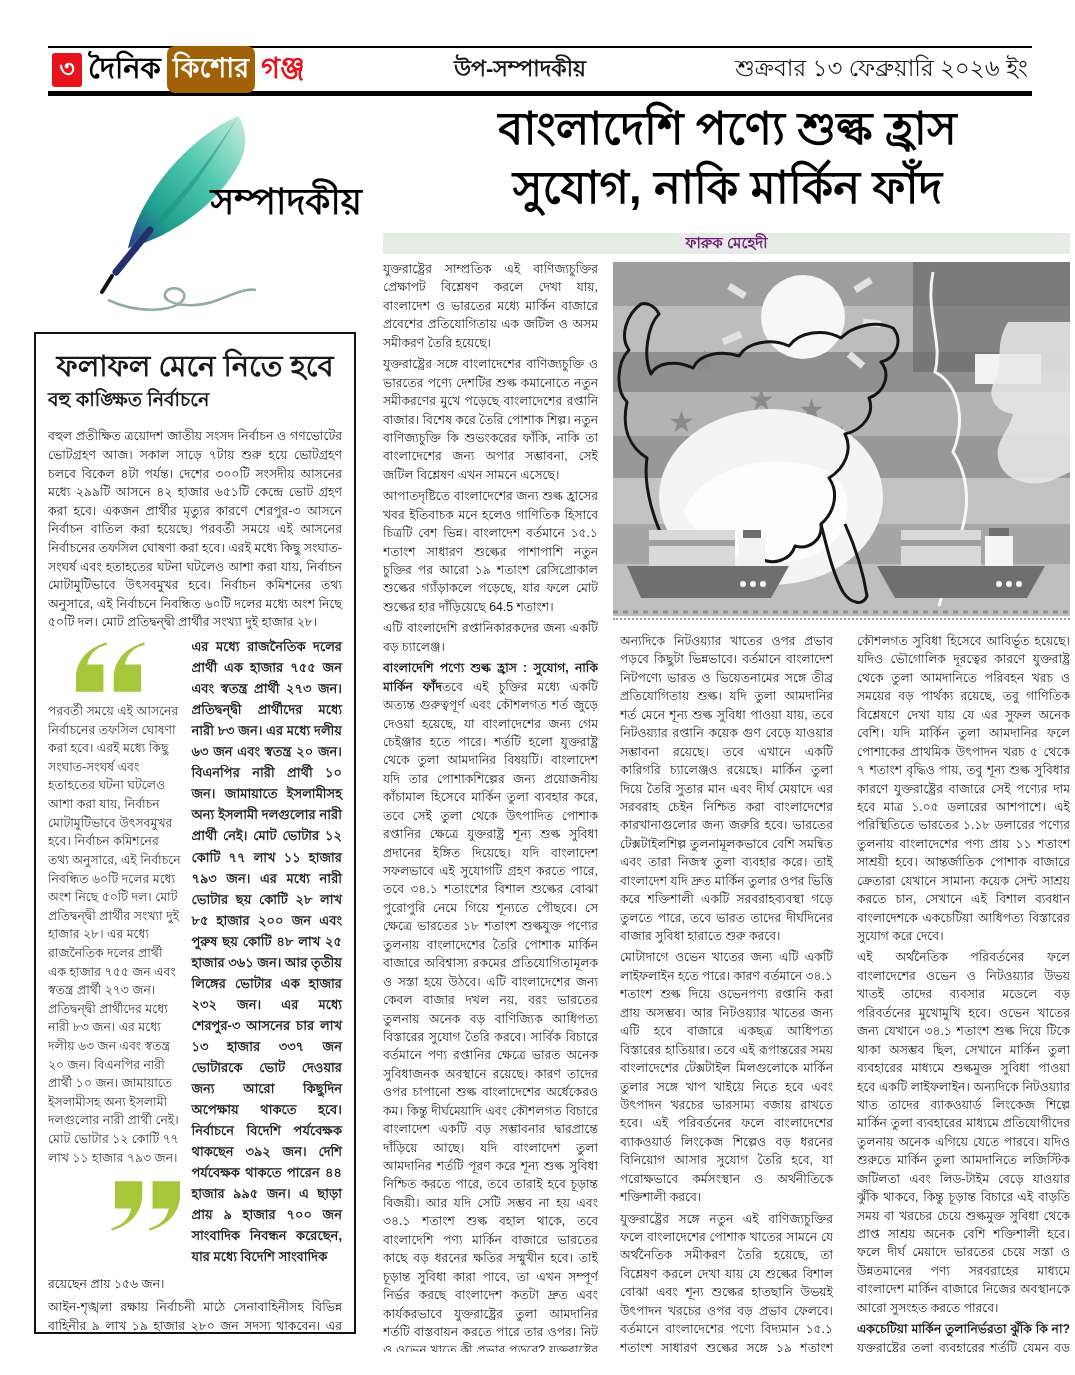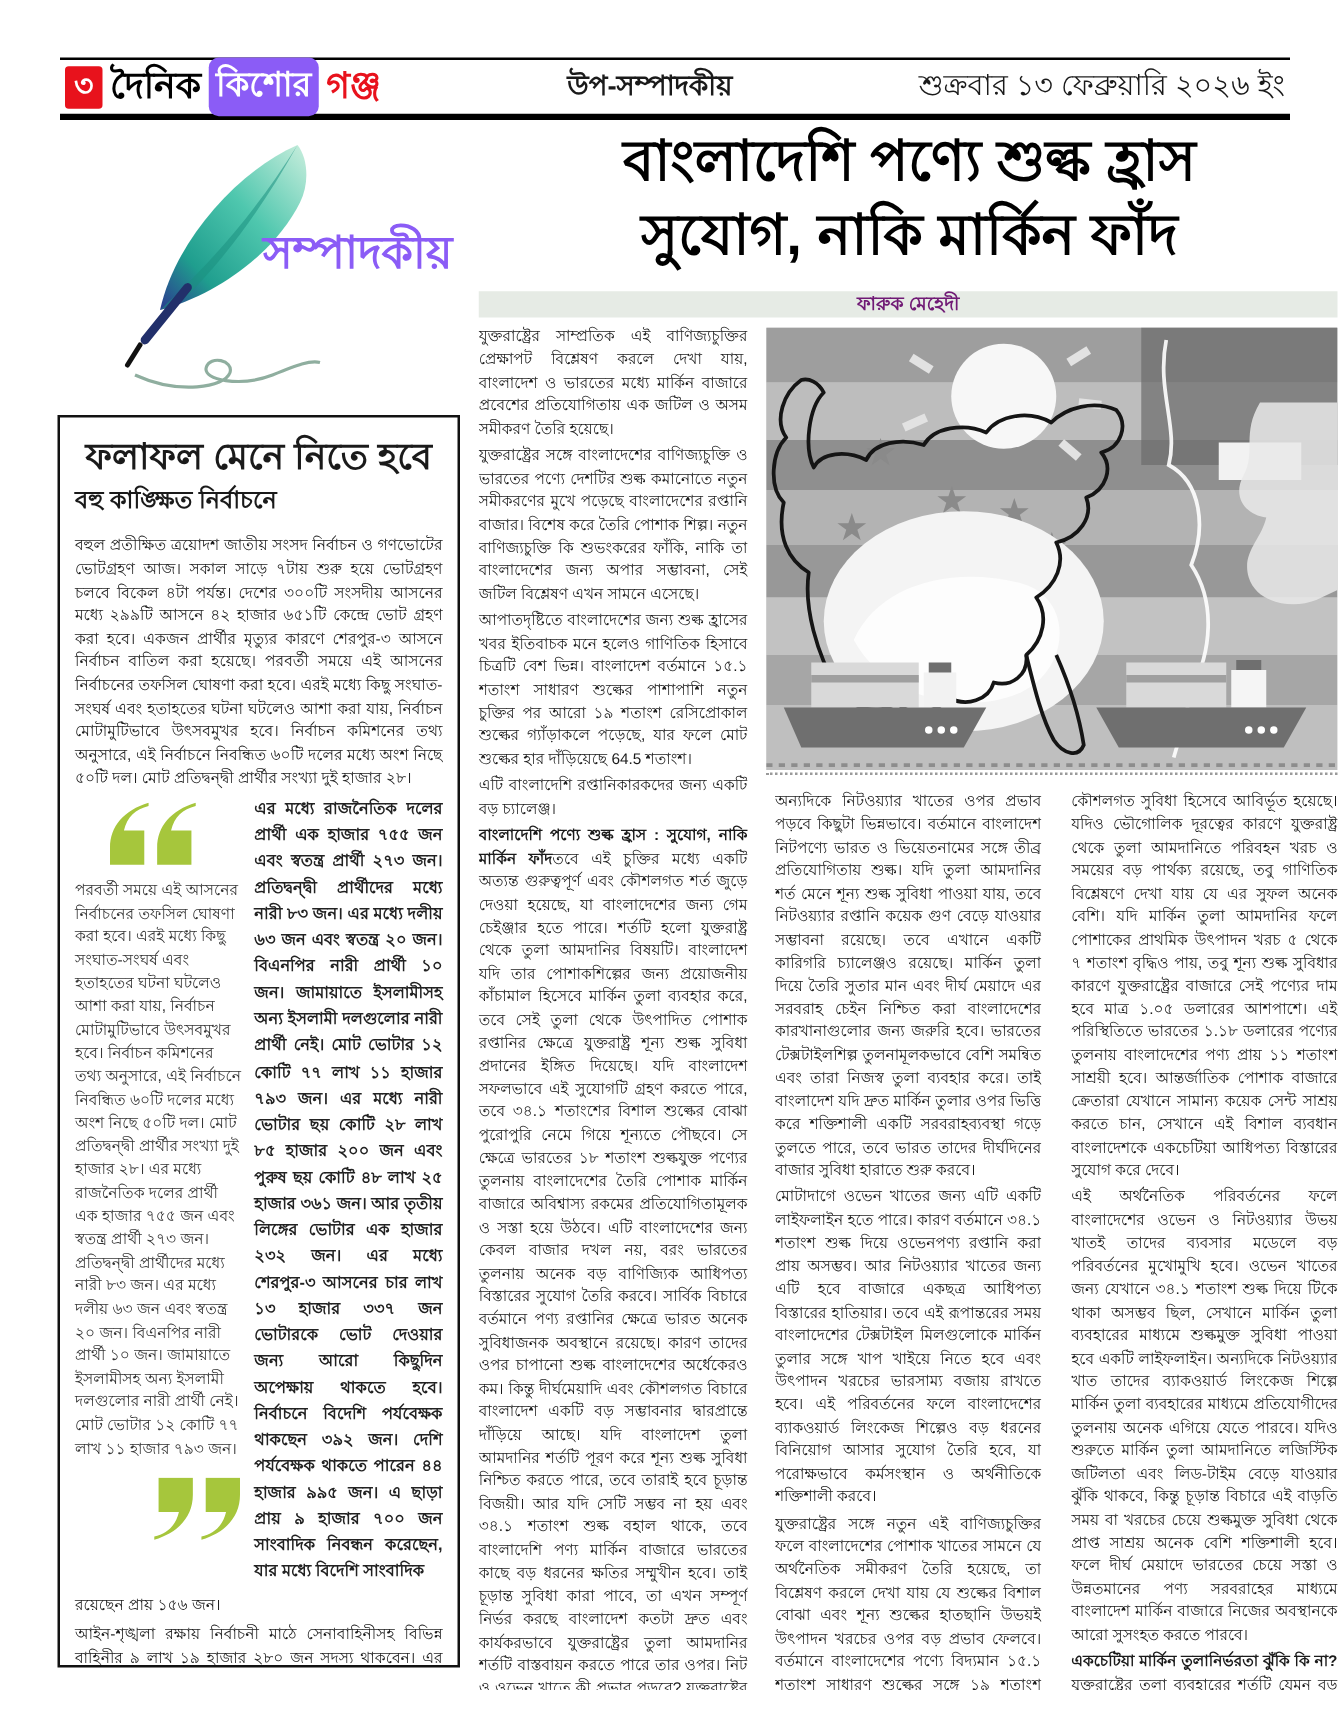--- a/index.html
+++ b/index.html
@@ -11,30 +11,30 @@
   
   .masthead{
     position:absolute;left:48px;top:46px;width:984px;height:50px;
     border-top:2px solid #000;border-bottom:5px solid #000;
     display:flex;align-items:center;justify-content:space-between;padding:2px 4px;box-sizing:border-box;
   }
   .brand{display:flex;align-items:center;gap:6px;}
   .pagenum{background:#e8121c;color:#fff;font-weight:bold;font-size:24px;
     width:30px;height:34px;display:flex;align-items:center;justify-content:center;border-radius:3px;}
   .paper-black{font-size:29px;font-weight:bold;color:#000;}
-  .paper-hi{font-size:27px;font-weight:bold;color:#fff;background:#8b5cf6;border-radius:8px;padding:1px 6px;}
+  .paper-hi{font-size:27px;font-weight:bold;color:#fff;background:#a16207;border-radius:8px;padding:1px 6px;}
   .paper-red{font-size:29px;font-weight:bold;color:#e8121c;}
   .section-title{font-size:22px;font-weight:bold;}
   .edition-date{font-size:23px;font-weight:normal;}
   
   .ed-logo{position:absolute;left:48px;top:106px;width:326px;height:222px;}
   .ed-logo svg{position:absolute;left:40px;top:4px;}
-  .ed-logo-label{position:absolute;right:12px;top:68px;font-size:36px;font-weight:bold;color:#8b5cf6;}
+  .ed-logo-label{position:absolute;right:12px;top:68px;font-size:36px;font-weight:bold;color:#000000;}
   .ed-box{
-    position:absolute;left:46px;top:332px;width:322px;height:1002px;
+    position:absolute;left:34px;top:332px;width:322px;height:1002px;
     border:2px solid #111;box-sizing:border-box;padding:12px 12px 10px;overflow:hidden;
   }
   .ed-title{font-size:29px;font-weight:bold;text-align:center;margin:4px 0 2px;line-height:1.15;}
   .ed-sub{font-size:19px;font-weight:bold;margin:0 0 10px;}
   .ed-box p{font-size:12.4px;line-height:1.5;text-align:justify;margin:0 0 4px;}
   .ed-cols{display:flex;gap:10px;margin:4px 0;}
   .ed-col-l{width:47%;}
   .ed-col-r{width:53%;}
   .ed-col-r p{font-size:13px;line-height:1.62;font-weight:bold;color:#222;}
   .pullquote-text{font-size:12.8px;line-height:1.6;color:#333;text-align:left !important;}

